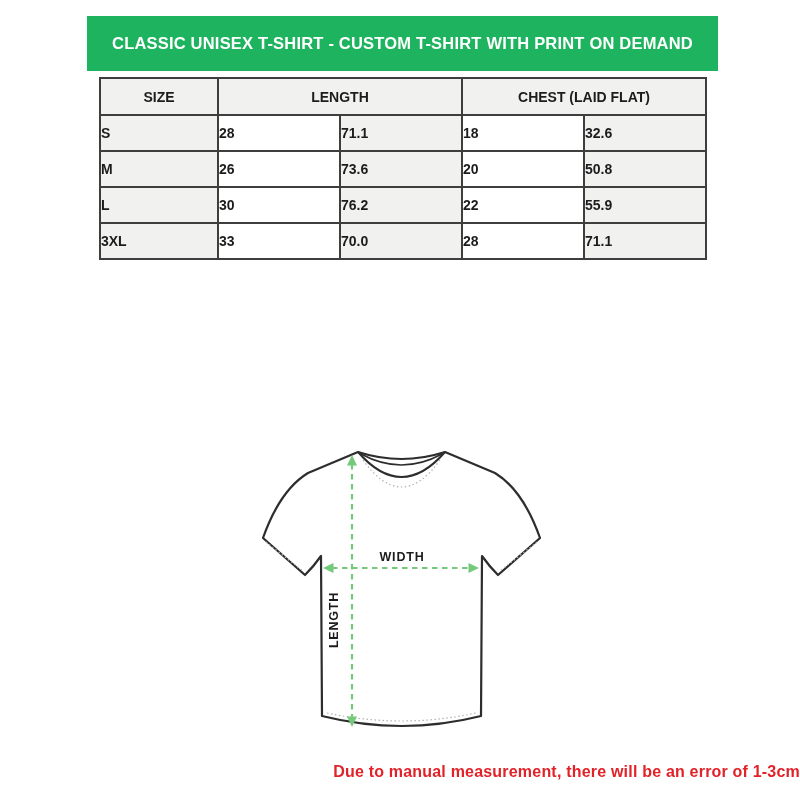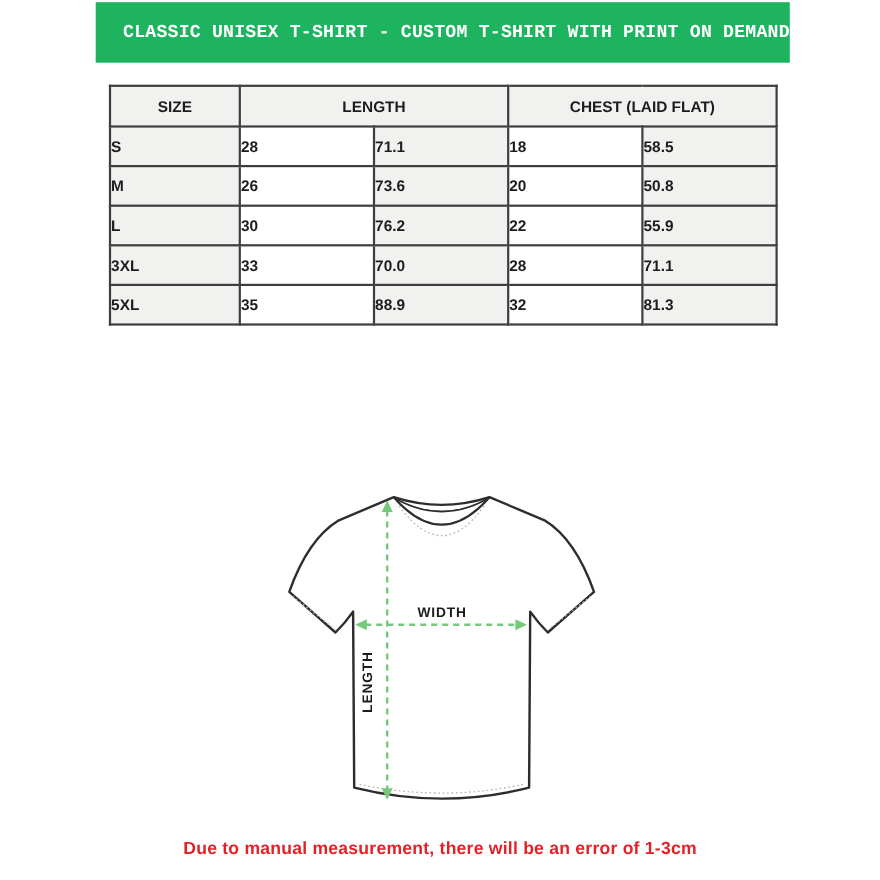--- a/index.html
+++ b/index.html
@@ -10,23 +10,23 @@
     --cell-gray:#f1f1ef;
     --ink:#1c1c1c;
     --shirt-stroke:#2d2d2d;
     --stitch-gray:#b3b3b3;
   }
   html,body{margin:0;padding:0;}
   body{font-family:"Liberation Sans", sans-serif; background:#ffffff;}
   .page{position:relative;width:800px;height:800px;background:#ffffff;overflow:hidden;}
 
   .banner{
-    position:absolute;left:87px;top:2px;width:631px;height:55px;
+    position:absolute;left:87px;top:16px;width:631px;height:55px;
     background:var(--banner-green);
-    display:flex;align-items:center;justify-content:flex-end;font-family:Liberation Mono, monospace;
+    display:flex;align-items:center;justify-content:center;
   }
   .banner span{
     color:#ffffff;font-weight:700;font-size:16.5px;letter-spacing:.2px;
     white-space:nowrap;
   }
 
   table.size-table{
     position:absolute;left:99px;top:77px;
     border-collapse:collapse;table-layout:fixed;
     font-weight:700;color:var(--ink);
@@ -40,21 +40,21 @@
     margin-left:35px;
   }
   .size-table th{height:35px;background:var(--cell-gray);}
   .size-table td{height:34px;}
   .size-table td.gray{background:var(--cell-gray);}
 
   .shirt-diagram{position:absolute;left:250px;top:430px;}
 
   .note{
     position:absolute;left:0;top:763px;width:800px;
-    text-align:center;color:var(--note-red);
+    text-align:right;color:var(--note-red);
     font-size:16px;font-weight:700;letter-spacing:.2px;
   }
 </style>
 </head>
 <body>
 
 <div class="page">
 
   <div class="banner">
     <span>CLASSIC UNISEX T-SHIRT - CUSTOM T-SHIRT WITH PRINT ON DEMAND</span>
@@ -74,21 +74,21 @@
         <th colspan="2">LENGTH</th>
         <th colspan="2">CHEST (LAID FLAT)</th>
       </tr>
     </thead>
     <tbody>
         <tr>
           <td class="gray">S</td>
           <td>28</td>
           <td class="gray">71.1</td>
           <td>18</td>
-          <td class="gray">58.5</td>
+          <td class="gray">32.6</td>
         </tr>
         <tr>
           <td class="gray">M</td>
           <td>26</td>
           <td class="gray">73.6</td>
           <td>20</td>
           <td class="gray">50.8</td>
         </tr>
         <tr>
           <td class="gray">L</td>
@@ -96,27 +96,20 @@
           <td class="gray">76.2</td>
           <td>22</td>
           <td class="gray">55.9</td>
         </tr>
         <tr>
           <td class="gray">3XL</td>
           <td>33</td>
           <td class="gray">70.0</td>
           <td>28</td>
           <td class="gray">71.1</td>
-        </tr>
-        <tr>
-          <td class="gray">5XL</td>
-          <td>35</td>
-          <td class="gray">88.9</td>
-          <td>32</td>
-          <td class="gray">81.3</td>
         </tr>
       </tbody>
   </table>
 
   <svg class="shirt-diagram" width="300" height="320" viewBox="0 0 300 320" xmlns="http://www.w3.org/2000/svg">
 
     <path d="M108,22 L58,43 Q30,60 13,108 L55,145 Q64,136 71,126 L72,286
              Q152,306 231,286 L232,126 Q239,136 248,145 L290,108
              Q273,60 245,43 L195,22 Q151.5,36 108,22 Z" fill="#ffffff" style="stroke:var(--shirt-stroke)" stroke-width="2.2" stroke-linejoin="round"></path>
 

